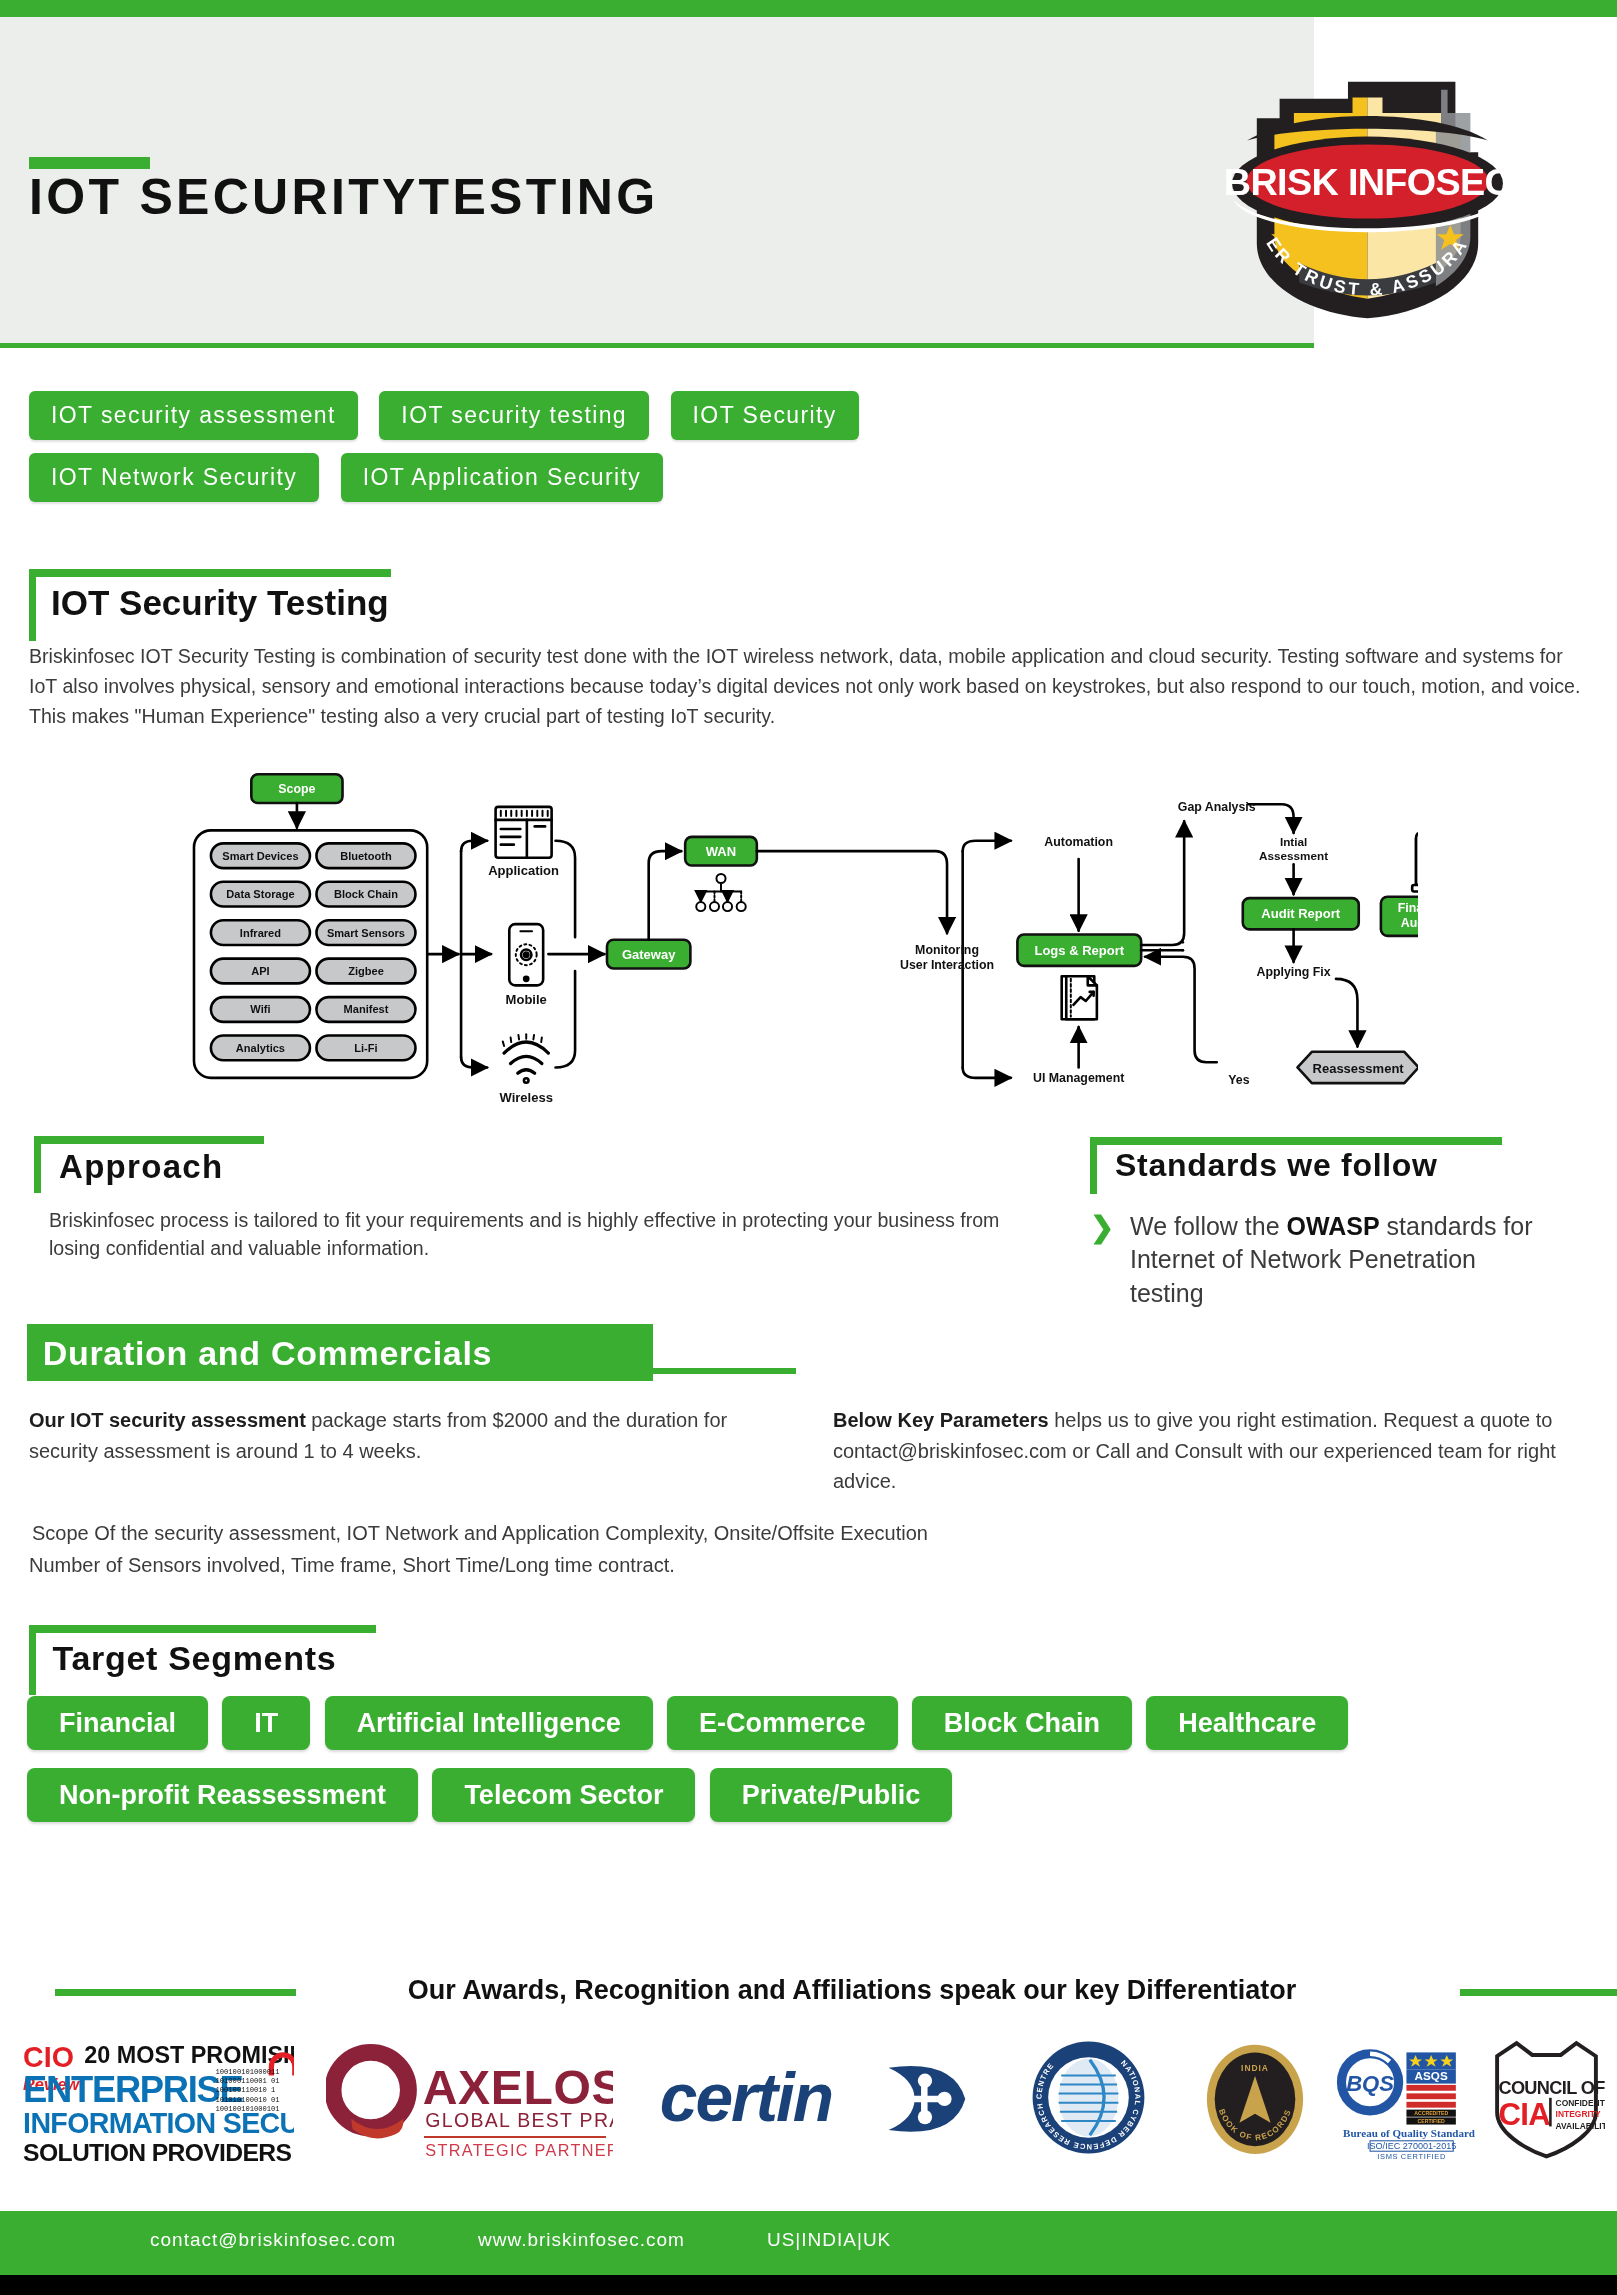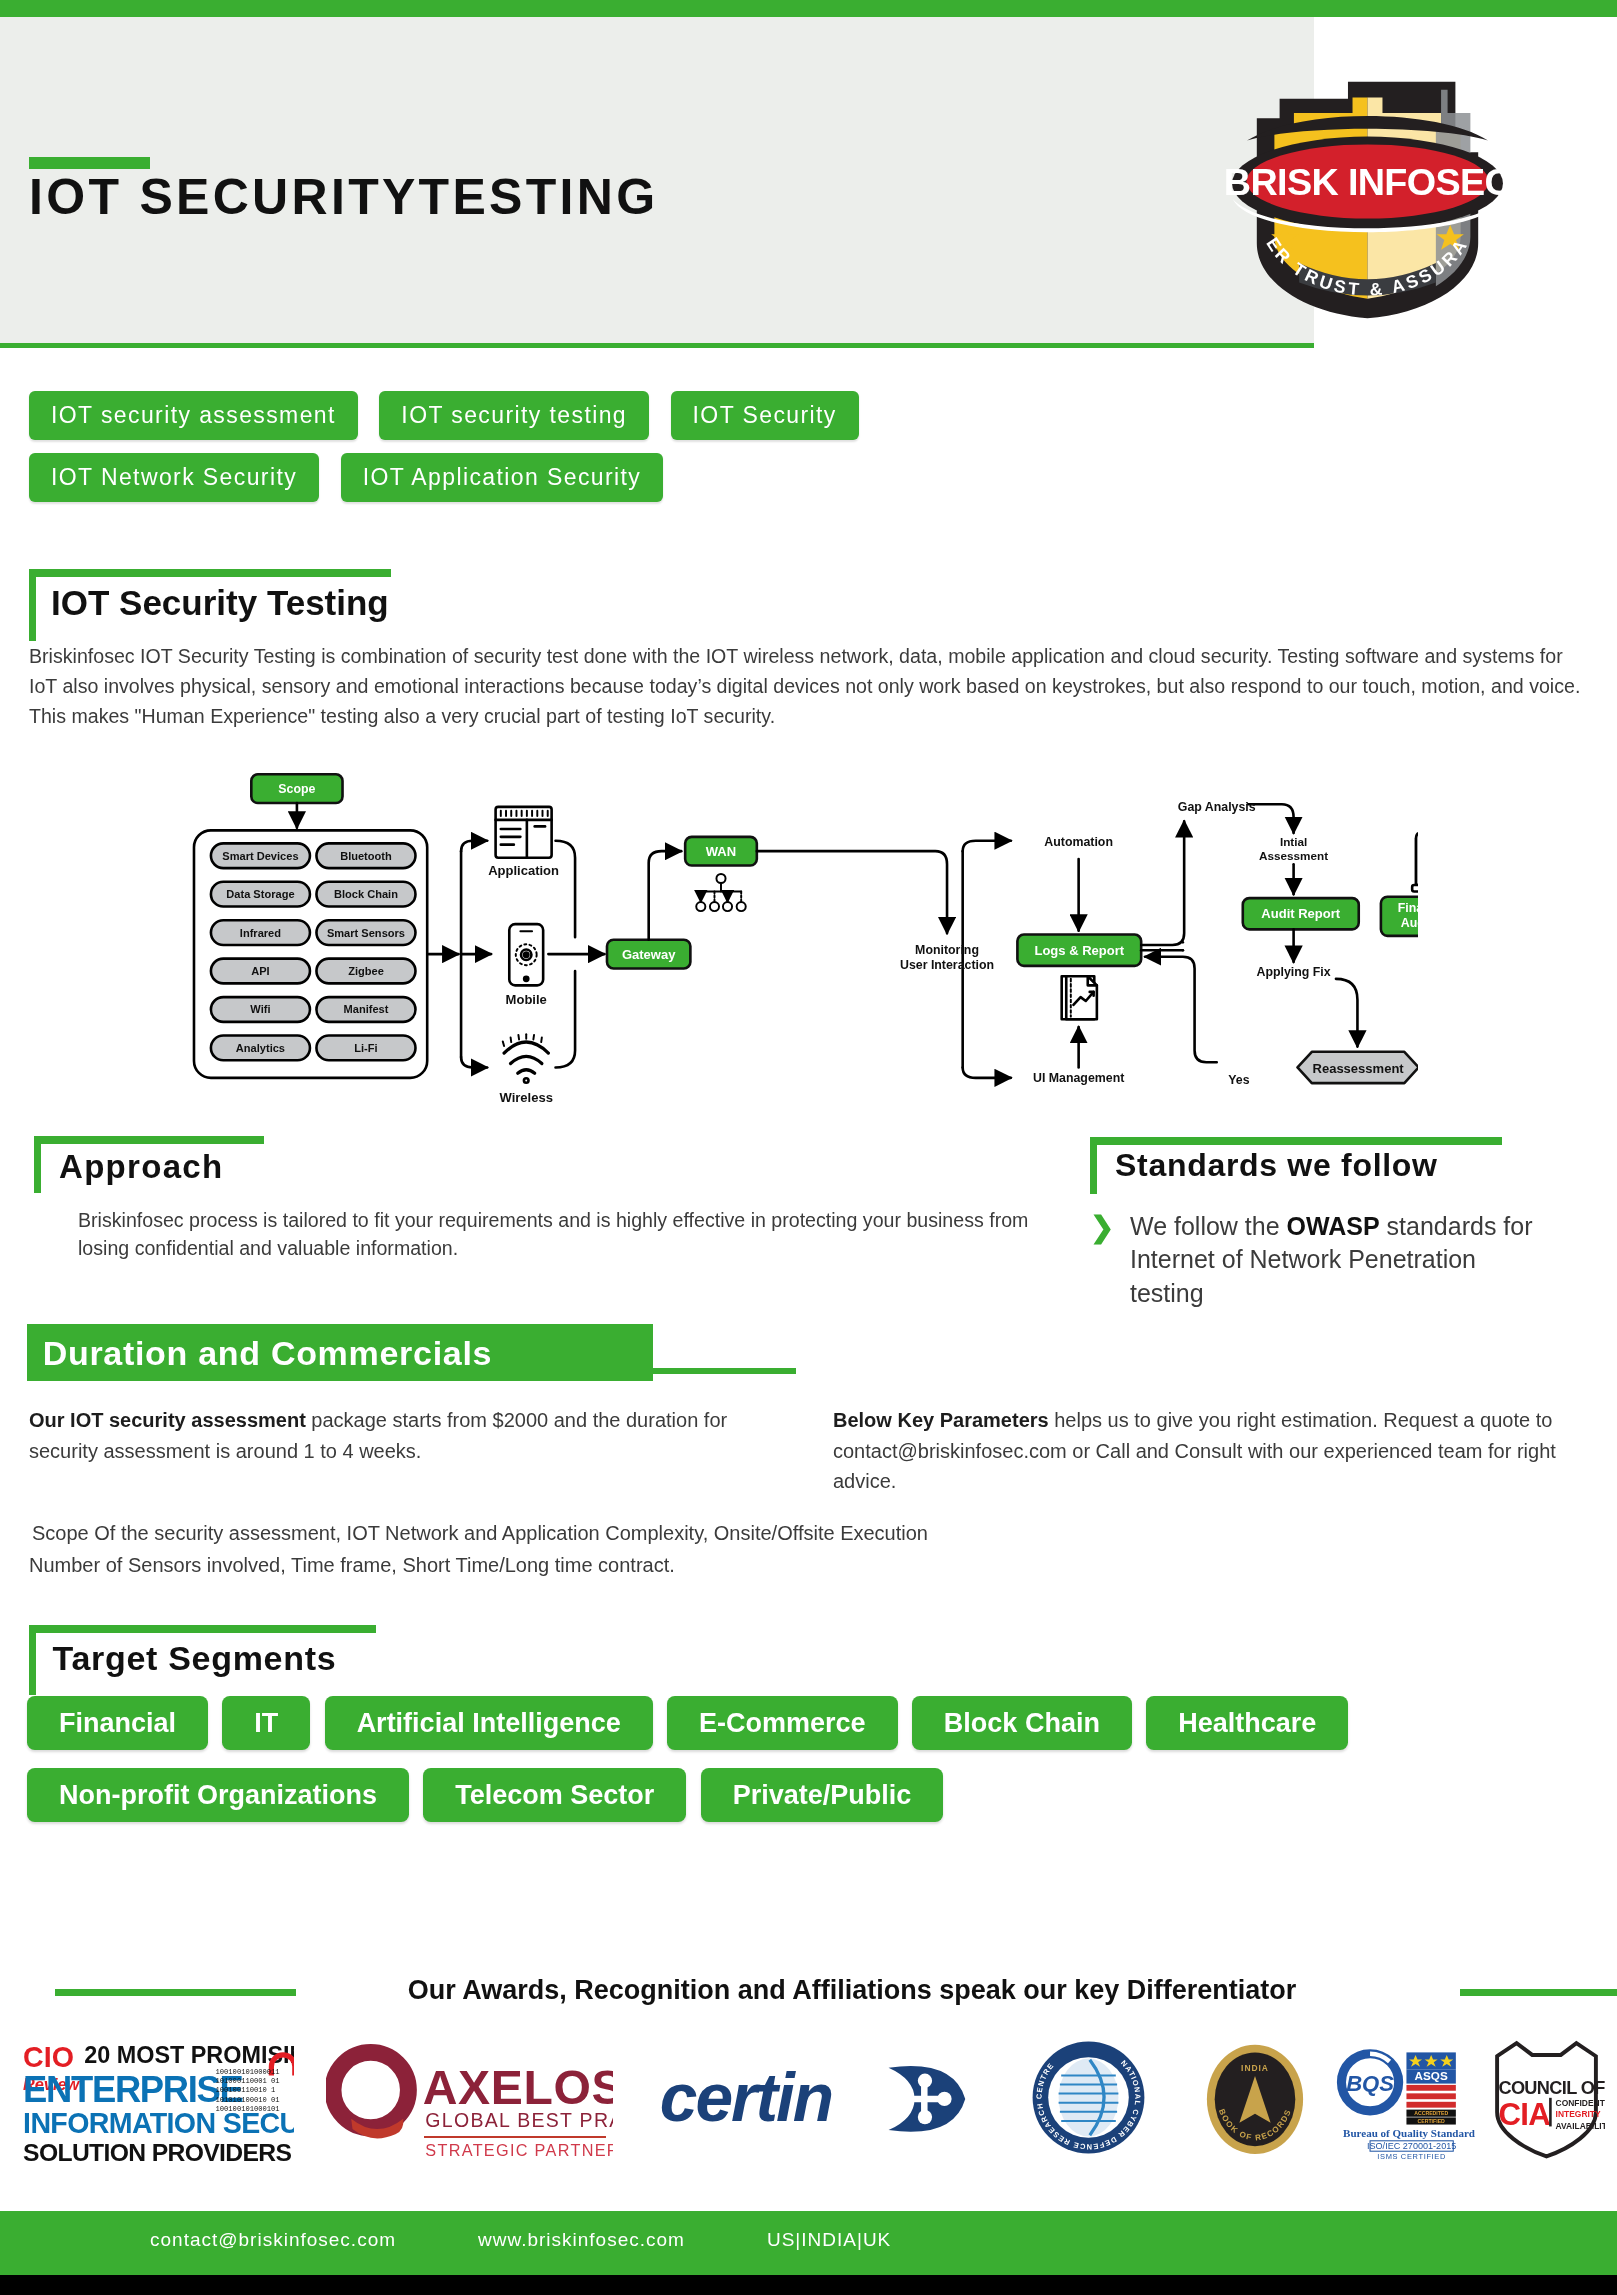--- a/index.html
+++ b/index.html
@@ -371,21 +371,21 @@
     <text x="1952" y="236" text-anchor="middle" font-size="19" fill="#fff">Audit Report</text>
   </g>
 </svg>
 </div>
 
 <div class="sec-head" style="left:34px; top:1136px; width:235px; height:57px;">
   <div class="bracket-top" style="width:230px;"></div>
   <div class="bracket-left" style="height:57px;"></div>
   <div class="sec-title" style="left:25px; top:11.7px; font-size:33px; letter-spacing:1.3px;">Approach</div>
 </div>
-<div class="para" style="left:49px; top:1206px; width:985px; font-size:19.6px; line-height:1.45;margin-left:29px;">Briskinfosec process is tailored to fit your requirements and is highly effective in protecting your business from losing confidential and valuable information.</div>
+<div class="para" style="left:49px; top:1206px; width:985px; font-size:19.6px; line-height:1.45;">Briskinfosec process is tailored to fit your requirements and is highly effective in protecting your business from losing confidential and valuable information.</div>
 
 <div class="sec-head" style="left:1090px; top:1137px; width:417px; height:57px;">
   <div class="bracket-top" style="width:412px;"></div>
   <div class="bracket-left" style="height:57px;"></div>
   <div class="sec-title" style="left:25px; top:10.4px; font-size:32px; letter-spacing:0.7px;">Standards we follow</div>
 </div>
 <div style="position:absolute; left:1090px; top:1210px; width:456px; display:flex; gap:15.7px;">
   <span style="flex:0 0 auto; color:#3aae31; font-size:29px; font-weight:bold; line-height:1; margin-top:2.6px;">❯</span>
   <span style="font-size:25px; line-height:1.33; color:#3b3b3b;">
     <span>We follow the </span><b style="color:#111;">OWASP</b><span> standards for Internet of Network Penetration testing</span>
@@ -417,21 +417,21 @@
 <div class="seg-wrap">
   <div class="seg-row">
     <div class="seg">Financial</div>
     <div class="seg">IT</div>
     <div class="seg">Artificial Intelligence</div>
     <div class="seg">E-Commerce</div>
     <div class="seg">Block Chain</div>
     <div class="seg">Healthcare</div>
   </div>
   <div class="seg-row">
-    <div class="seg">Non-profit Organizations</div>
+    <div class="seg">Non-profit Reassessment</div>
     <div class="seg">Telecom Sector</div>
     <div class="seg">Private/Public</div>
   </div>
 </div>
 
 <div class="awards-head">
   <div class="rule-l"></div>
   <div class="rule-r"></div>
   <div class="atxt">Our Awards, Recognition and Affiliations speak our key Differentiator</div>
 </div>

